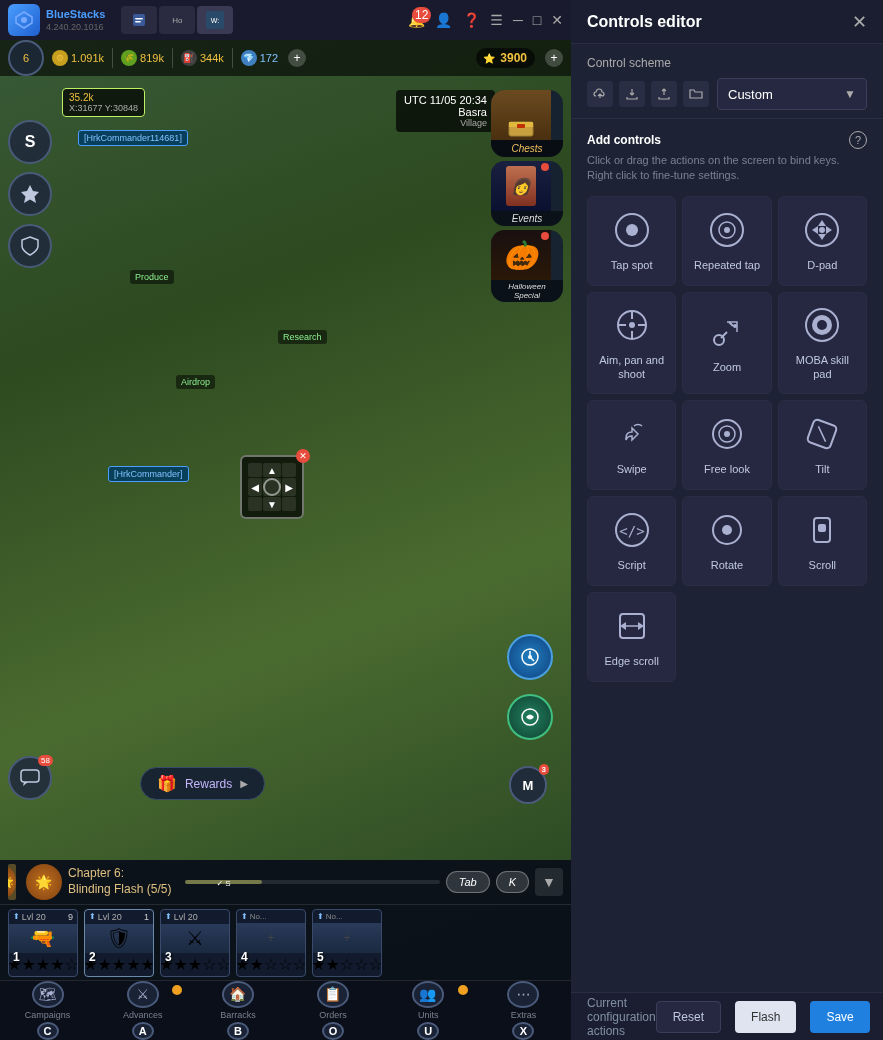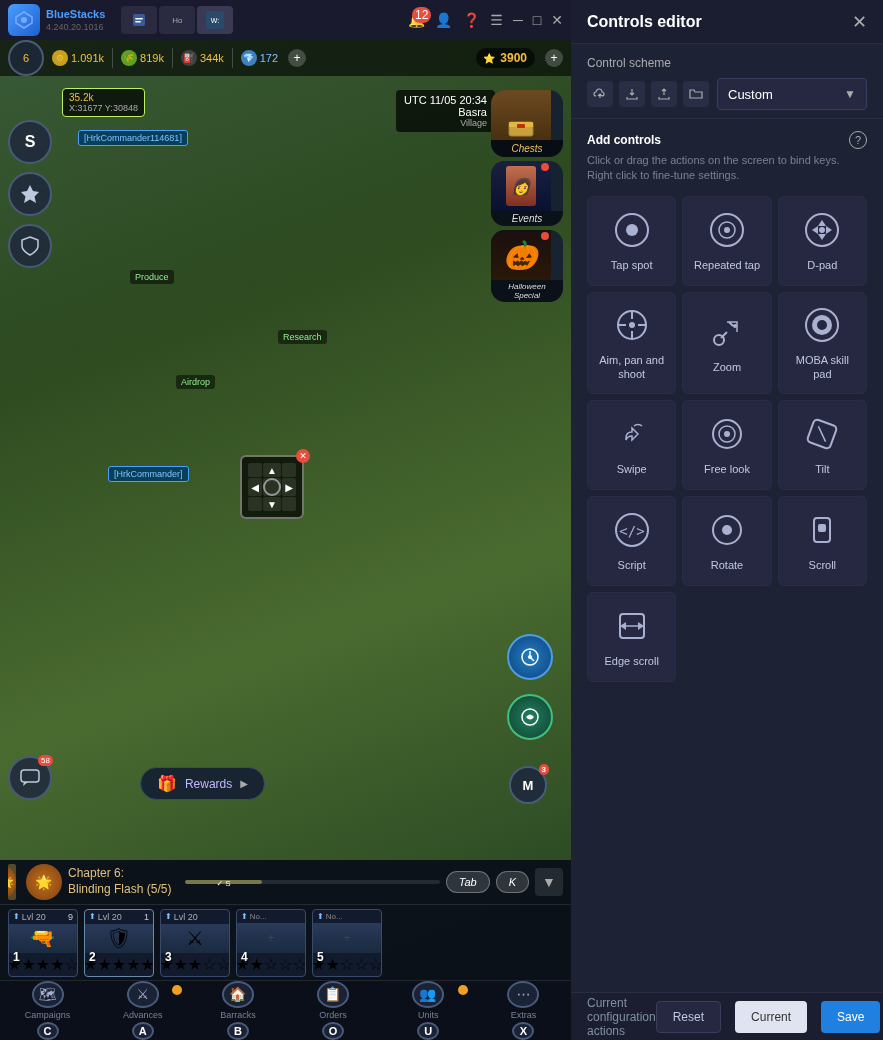--- a/index.html
+++ b/index.html
@@ -1099,18 +1099,18 @@
         <span class="control-item-label">Edge scroll</span>
       </div>
 
     </div>
   </div>
 
   <div class="panel-bottom">
     <span class="bottom-label">Current configuration actions</span>
     <div style="display:flex;gap:6px;align-items:center;">
       <button class="btn-reset">Reset</button>
-      <button class="btn-cancel">Current</button>
+      <button class="btn-cancel">Flash</button>
       <button class="btn-save">Save</button>
     </div>
   </div>
 
 </div>
 
 </body></html>

